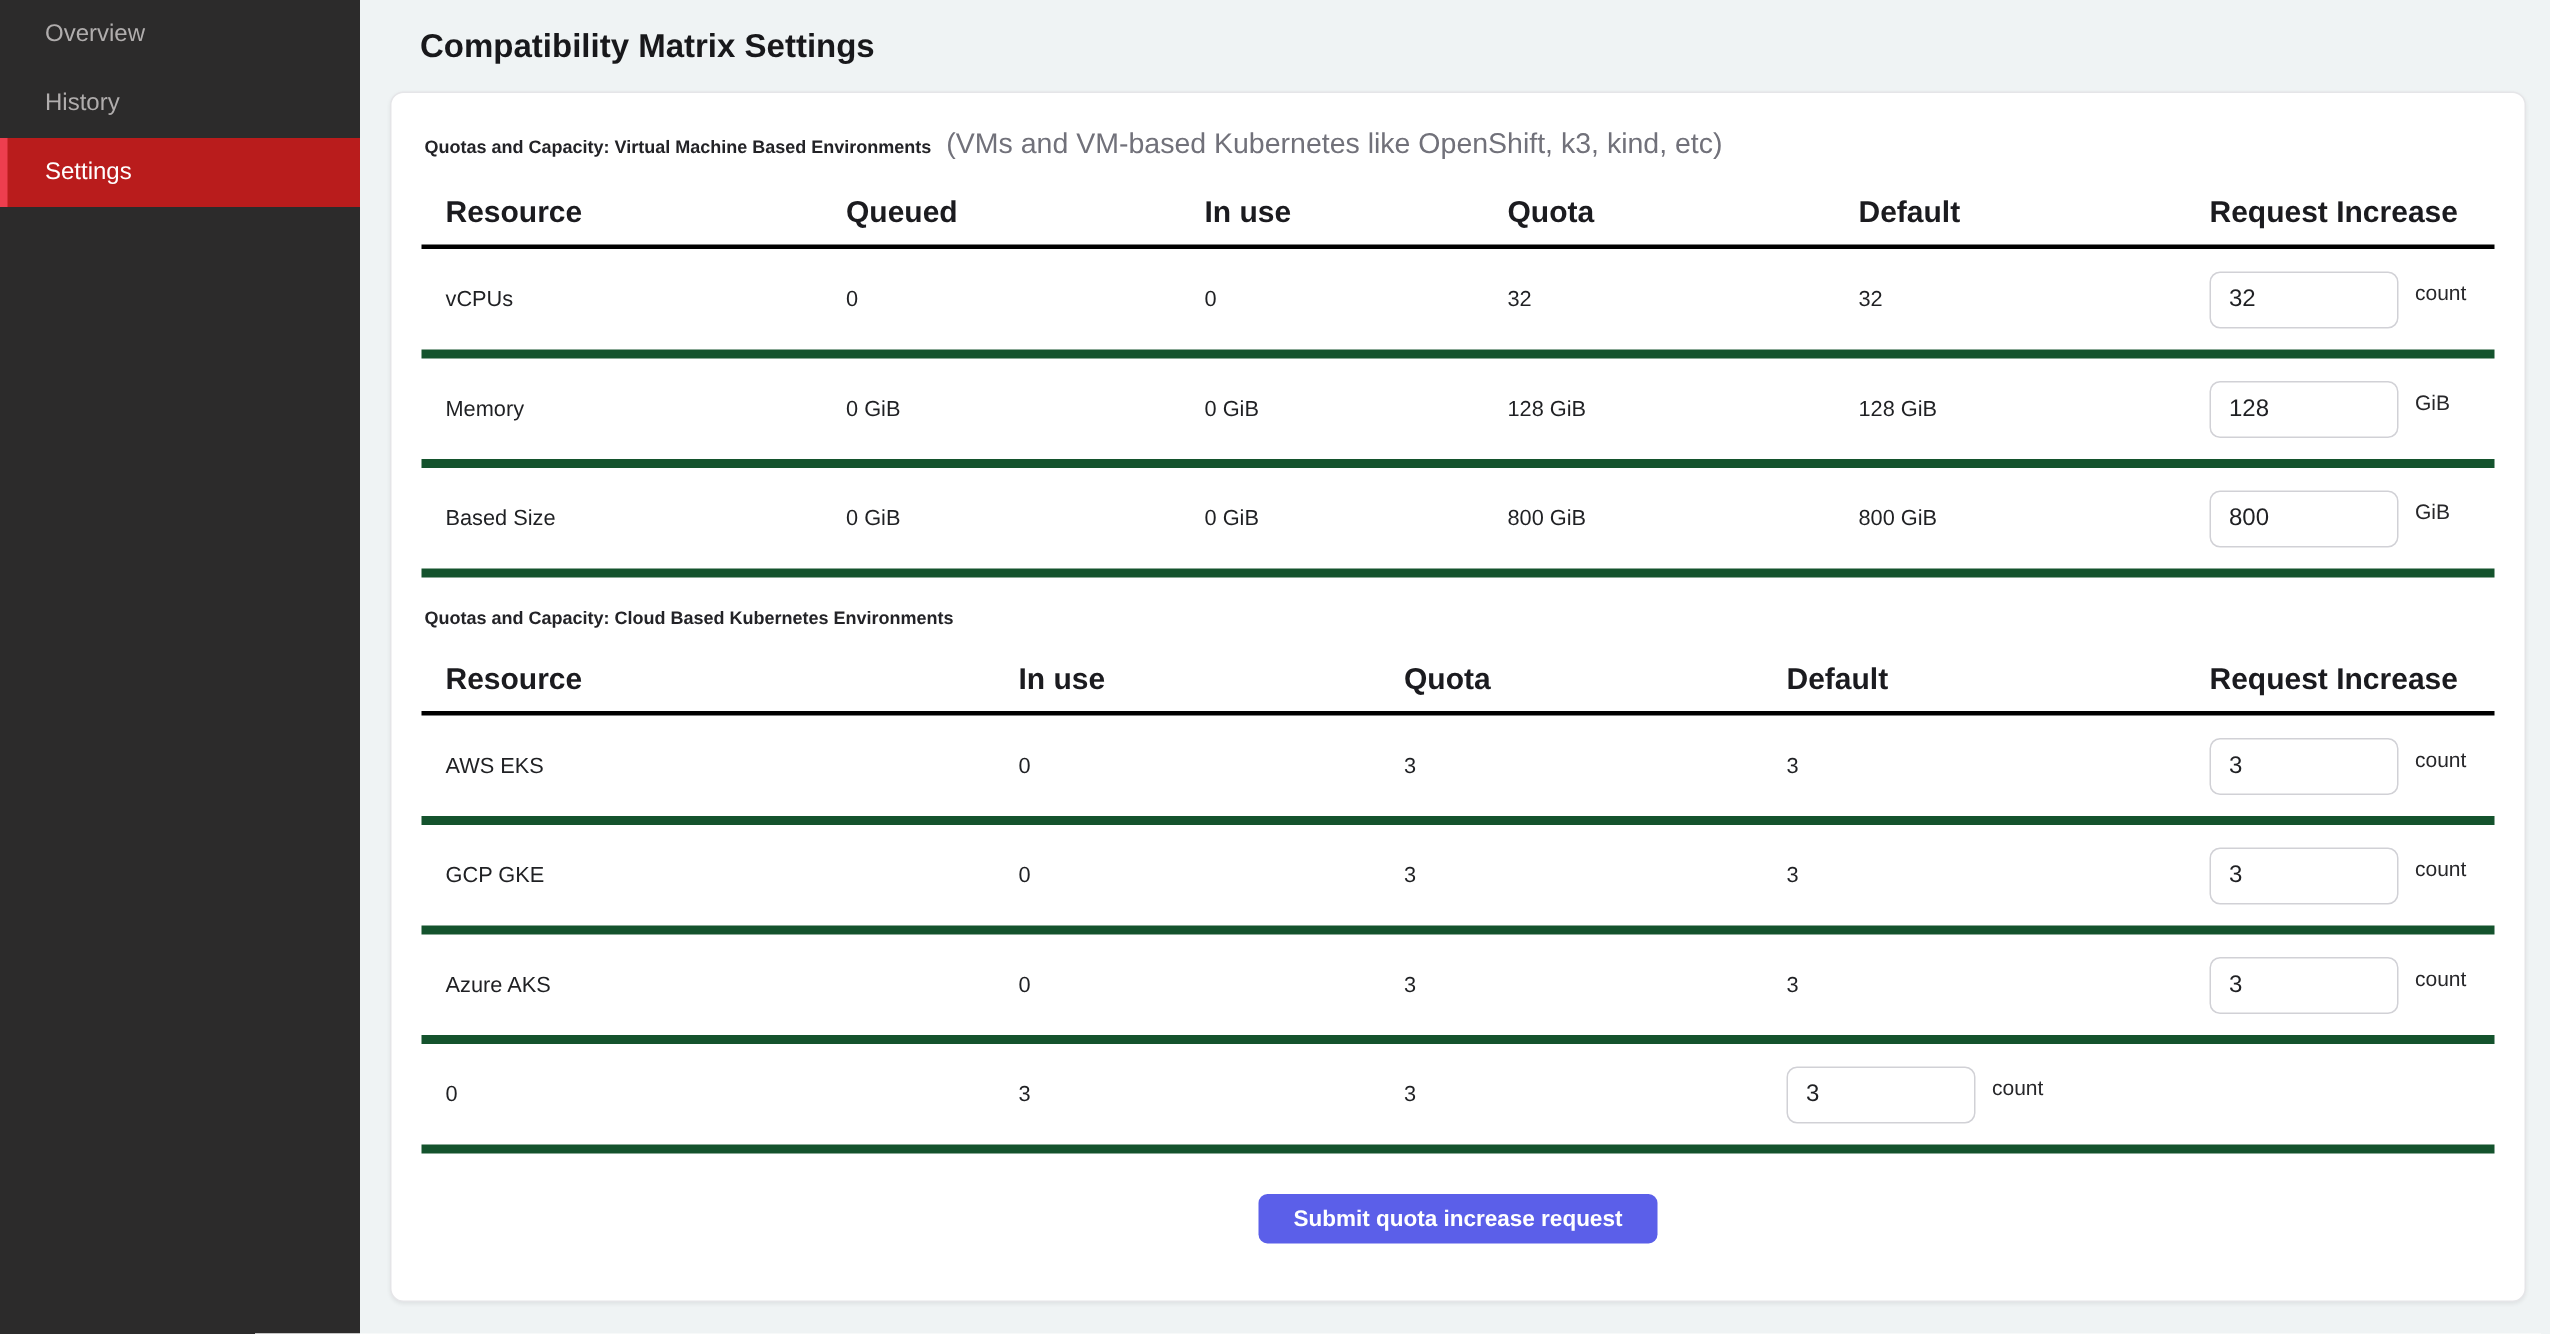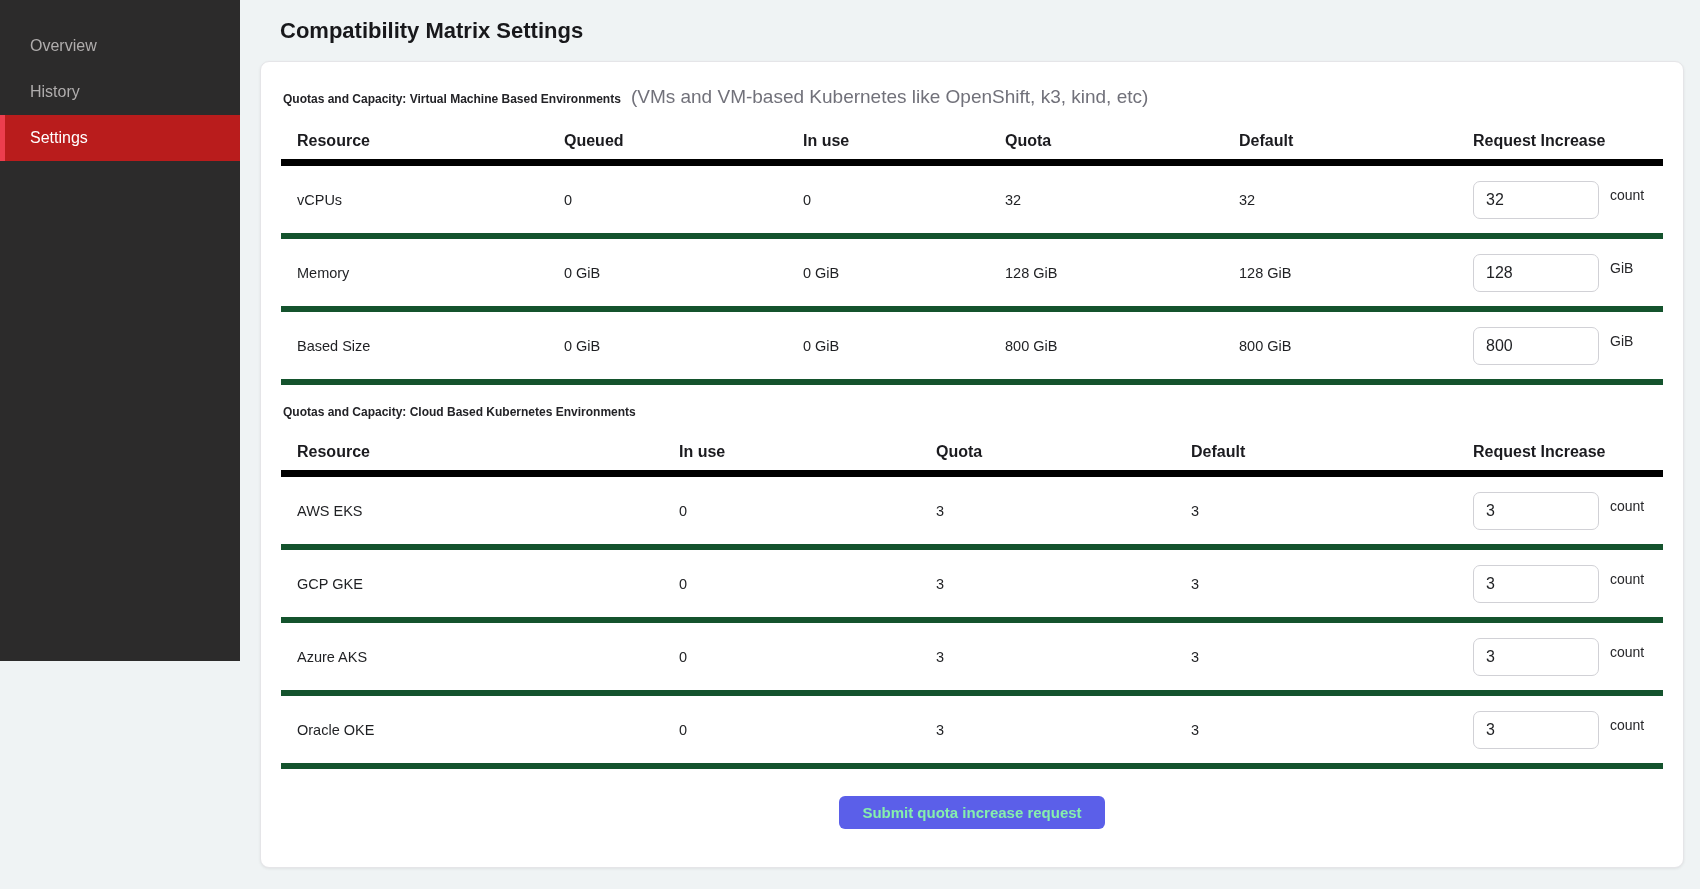--- a/index.html
+++ b/index.html
@@ -9,23 +9,22 @@
     background: #eff3f4;
     display: flex;
     overflow: hidden;
     color: #1f2023;
   }
 
   
   .sidebar {
     width: 240px;
     min-width: 240px;
-    height: 661px;
+    height: 889px;
     background: #2c2b2b;
-    padding-top: 23px;
   }
   .side-item {
     position: relative;
     height: 46px;
     display: flex;
     align-items: center;
     padding-left: 30px;
     font-size: 16px;
     color: #b0adad;
     cursor: pointer;
@@ -85,22 +84,22 @@
   .trow {
     display: grid;
     align-items: center;
     padding: 0 16px;
   }
   .vm-grid    { grid-template-columns: 267px 239px 202px 234px 234px 1fr; }
   .cloud-grid { grid-template-columns: 382px 257px 255px 282px 1fr; }
 
   .thead {
     height: 44px;
-    border-bottom: 7px solid #000000;
-    font-size: 16px;
+    border-bottom: 3px solid #000000;
+    font-size: 20px;
     font-weight: 700;
     color: #1b1b1f;
   }
   .tdata {
     height: 73px;
     font-size: 14.5px;
     color: #1f2023;
     border-bottom: 6px solid #14532d;
   }
   .cell-resource { font-weight: 500; }
@@ -132,21 +131,21 @@
   .section-gap { height: 20px; }
 
   
   .footer {
     display: flex;
     justify-content: center;
     padding-top: 27px;
   }
   .submit-btn {
     background: #5b5fe9;
-    color: #86efac;
+    color: #ffffff;
     font-family: "Liberation Sans", sans-serif;
     font-size: 15px;
     font-weight: 700;
     border: none;
     border-radius: 6px;
     height: 33px;
     padding: 0 23px;
     cursor: pointer;
   }
 </style>
@@ -267,21 +266,20 @@
         <div>0</div>
         <div>3</div>
         <div>3</div>
         <div class="req-cell">
           <input class="qty-input" type="text" value="3" style="">
           <span class="unit-label">count</span>
         </div>
       </div>
 
       <div class="trow tdata cloud-grid">
-        <div class="cell-resource">Oracle OKE</div>
         <div>0</div>
         <div>3</div>
         <div>3</div>
         <div class="req-cell">
           <input class="qty-input" type="text" value="3" style="">
           <span class="unit-label">count</span>
         </div>
       </div>
     </div>
 

